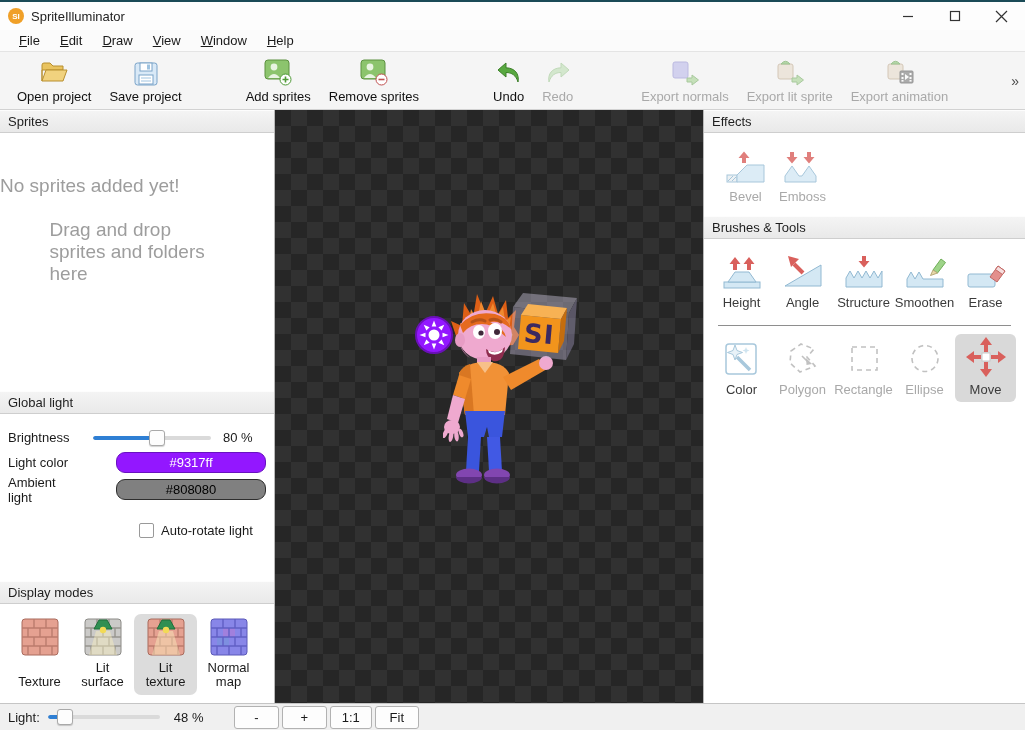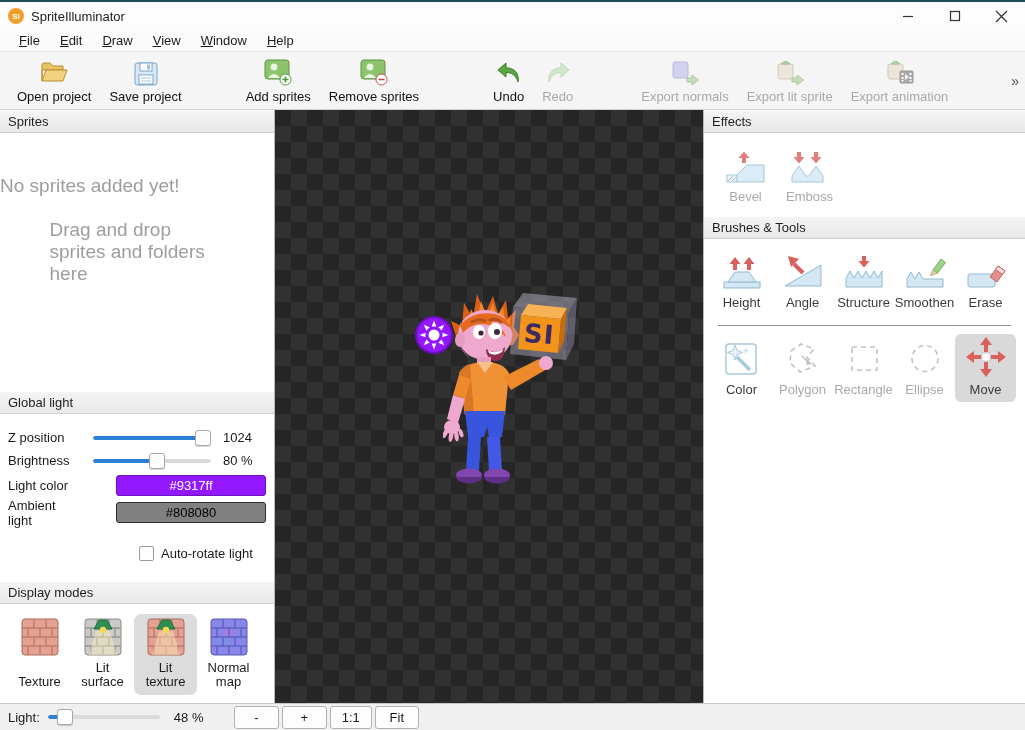--- a/index.html
+++ b/index.html
@@ -47,35 +47,35 @@
   
   .gl-content { padding:12px 8px 0 8px; height:167px; flex:none; }
   .gl-row { display:flex; align-items:center; height:23px; }
   .gl-label { width:85px; font-size:13px; }
   .slider { position:relative; width:118px; height:16px; }
   .slider-track { position:absolute; left:0; right:0; top:6px; height:4px; background:#dadada; border-radius:2px; overflow:hidden; }
   .slider-fill { height:100%; background:#2e7fd4; border-radius:2px; }
   .slider-handle { position:absolute; top:0; width:16px; height:16px; background:#fdfdfd; border:1px solid #a9a9a9; border-radius:3px; box-shadow:0 1px 1px rgba(0,0,0,.18); }
   .gl-value { margin-left:12px; font-size:13px; }
   .gl-color-row { display:flex; align-items:center; height:27px;gap:34px; }
-  .color-btn { width:172px; height:21px; border-radius:3px; display:flex; align-items:center; justify-content:center; font-size:13px; }
+  .color-btn { width:172px; height:21px; border-radius:9px; display:flex; align-items:center; justify-content:center; font-size:13px; }
   .color-btn.light { border:1px solid #6912c0; }
   .color-btn.ambient { border:1px solid #2e2e2e; }
   .checkbox-row { display:flex; align-items:center; margin:20px 0 8px 131px; }
   .checkbox { width:15px; height:15px; background:#fff; border:1px solid #999; border-radius:2px; flex:none; }
   .checkbox-label { margin-left:7px; font-size:13px; }
 
   
   .display-content { flex:1; padding:10px 4px 0 8px; display:flex; align-items:flex-start; }
   .dm-item { width:63px; padding:4px 1px 5px; display:flex; flex-direction:column; align-items:center; border-radius:7px; }
   .dm-item.selected { background:#dcdcdc; }
   .dm-label { margin-top:3px; font-size:13px; line-height:1.12; text-align:center; width:56px; height:31px; display:flex; align-items:flex-end; justify-content:center; }
 
   
-  .effects-row { display:flex; padding:8px 0 7px 13px; gap:7px; }
+  .effects-row { display:flex; padding:8px 0 7px 13px; }
   .tool-cell { width:57px; padding:5px 0 5px; display:flex; flex-direction:column; align-items:center; border-radius:6px; }
   .tool-cell .ticon { height:40px; display:flex; align-items:flex-end; justify-content:center; }
   .tool-label { font-size:13px; margin-top:3px; color:#3b3b3b; white-space:nowrap; }
   .tool-cell.disabled .tool-label { color:#a9a9a9; }
   .tool-cell.disabled .ticon { opacity:.8; }
   .tool-cell.selected { background:#d9d9d9; }
   .tools-row { display:flex; padding:8px 2px 0 7px; }
   .tools-row .tool-cell { width:61px; }
   .tools-divider { border-top:1px solid #8e8e8e; margin:10px 14px 0 14px; }
 
@@ -237,30 +237,20 @@
       </div>
       <div class="sprites-empty">
         <div class="empty-title">No sprites added yet!</div>
         <div class="empty-hint">Drag and drop sprites and folders here</div>
       </div>
 
       <div class="section-header">
         <span>Global light</span>
       </div>
       <div class="gl-content">
-        <div class="gl-row">
-          <span class="gl-label">Z position</span>
-          <div class="slider">
-            <div class="slider-track">
-                <div class="slider-fill" style="width: 100%;"></div>
-              </div>
-            <div class="slider-handle" style="left: calc(100% - 16px);"></div>
-          </div>
-          <span class="gl-value">1024</span>
-        </div>
         <div class="gl-row">
           <span class="gl-label">Brightness</span>
           <div class="slider">
             <div class="slider-track">
                 <div class="slider-fill" style="width: 55%;"></div>
               </div>
             <div class="slider-handle" style="left: calc(55% - 8.8px);"></div>
           </div>
           <span class="gl-value">80 %</span>
         </div>

